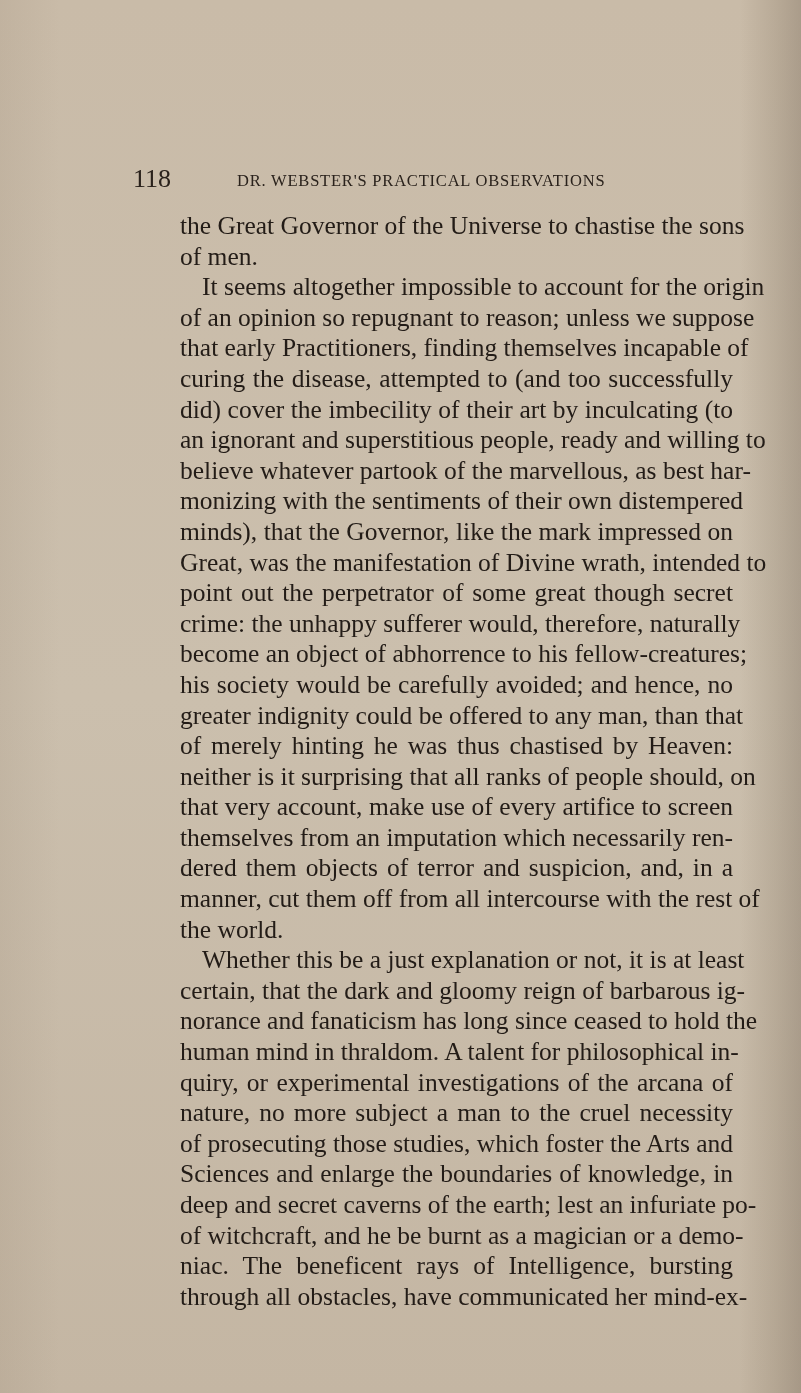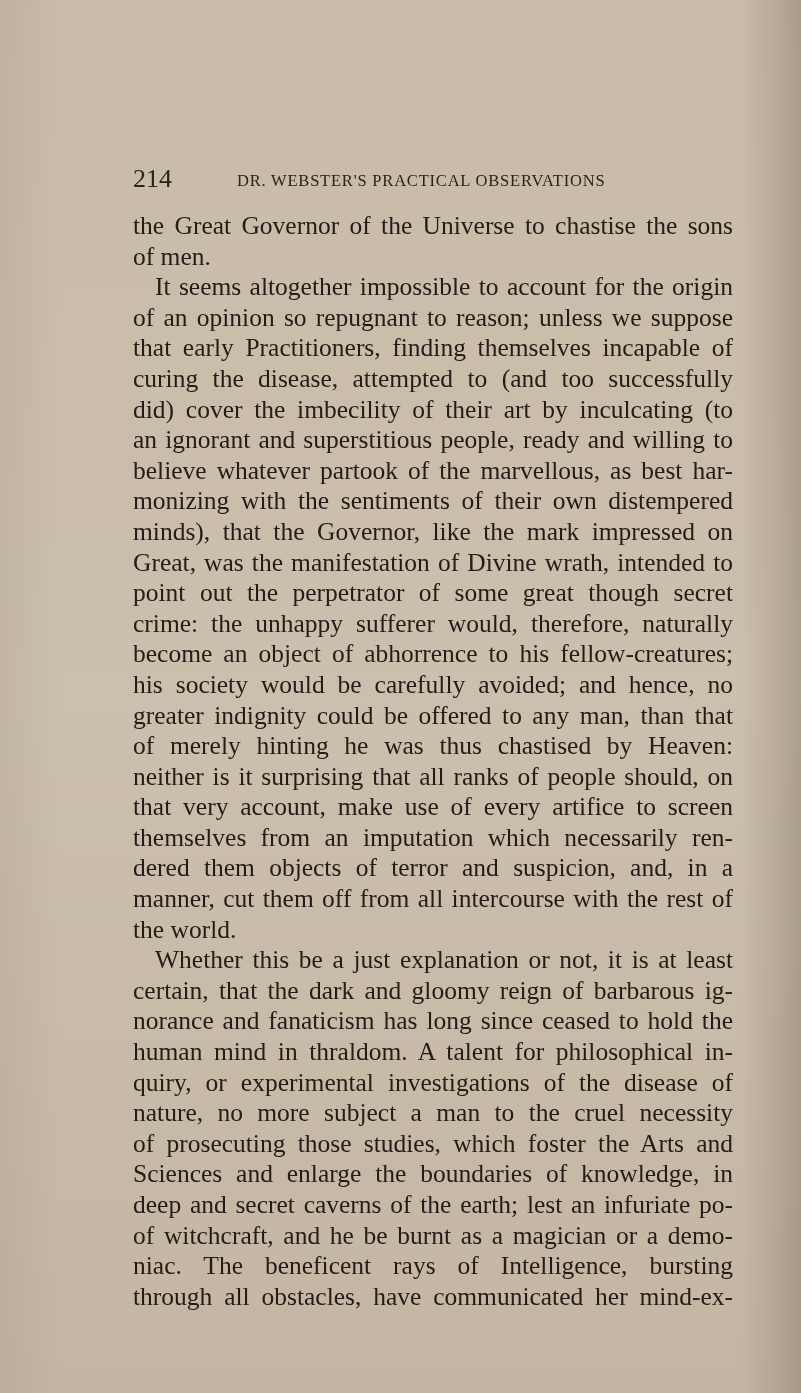--- a/index.html
+++ b/index.html
@@ -51,31 +51,32 @@
     font-size: 25.5px;
     line-height: 30.6px;
     color: #231c17;
     text-align: justify;
   }
   .line {
     display: block;
     white-space: nowrap;
     text-align-last: justify;
     text-align: justify;
+    margin-left: 47px;
   }
   .line.last { text-align-last: left; }
   .line.indent { padding-left: 22px; }
 </style>
 </head>
 <body>
 
 <div class="page">
 
   <div class="running-head">
-    <span class="folio">214</span>
+    <span class="folio">118</span>
     <span class="head-title">DR. WEBSTER'S PRACTICAL OBSERVATIONS</span>
   </div>
 
   <div class="body-text">
     <span class="line">the Great Governor of the Universe to chastise the sons</span>
     <span class="line last">of men.</span>
     <span class="line indent">It seems altogether impossible to account for the origin</span>
     <span class="line">of an opinion so repugnant to reason; unless we suppose</span>
     <span class="line">that early Practitioners, finding themselves incapable of</span>
     <span class="line">curing the disease, attempted to (and too successfully</span>
@@ -94,21 +95,21 @@
     <span class="line">neither is it surprising that all ranks of people should, on</span>
     <span class="line">that very account, make use of every artifice to screen</span>
     <span class="line">themselves from an imputation which necessarily ren-</span>
     <span class="line">dered them objects of terror and suspicion, and, in a</span>
     <span class="line">manner, cut them off from all intercourse with the rest of</span>
     <span class="line last">the world.</span>
     <span class="line indent">Whether this be a just explanation or not, it is at least</span>
     <span class="line">certain, that the dark and gloomy reign of barbarous ig-</span>
     <span class="line">norance and fanaticism has long since ceased to hold the</span>
     <span class="line">human mind in thraldom.  A talent for philosophical in-</span>
-    <span class="line">quiry, or experimental investigations of the disease of</span>
+    <span class="line">quiry, or experimental investigations of the arcana of</span>
     <span class="line">nature, no more subject a man to the cruel necessity</span>
     <span class="line">of prosecuting those studies, which foster the Arts and</span>
     <span class="line">Sciences and enlarge the boundaries of knowledge, in</span>
     <span class="line">deep and secret caverns of the earth; lest an infuriate po-</span>
     <span class="line">of witchcraft, and he be burnt as a magician or a demo-</span>
     <span class="line">niac.  The beneficent rays of Intelligence, bursting</span>
     <span class="line">through all obstacles, have communicated her mind-ex-</span>
   </div>
 
 </div>

